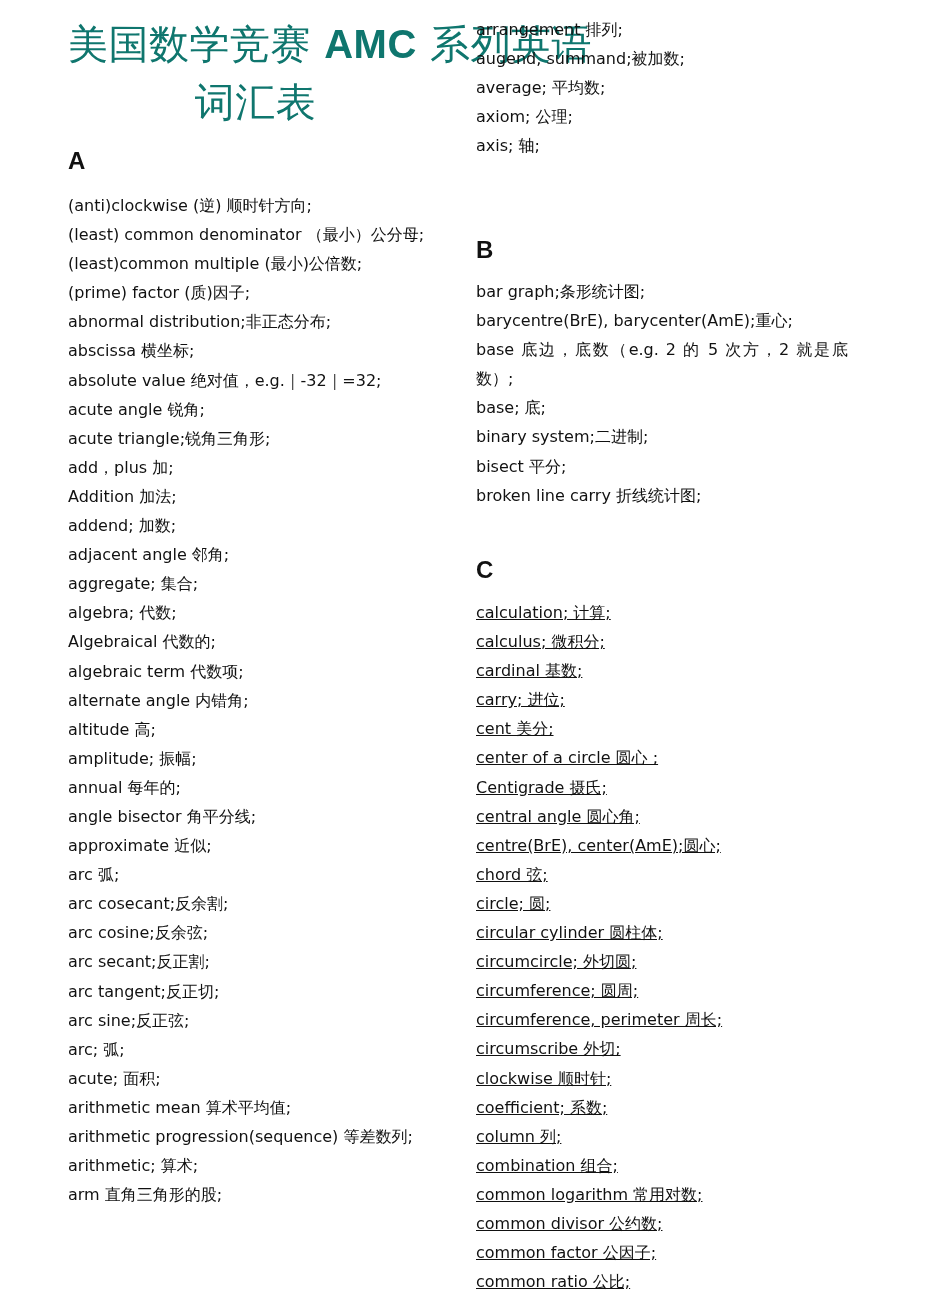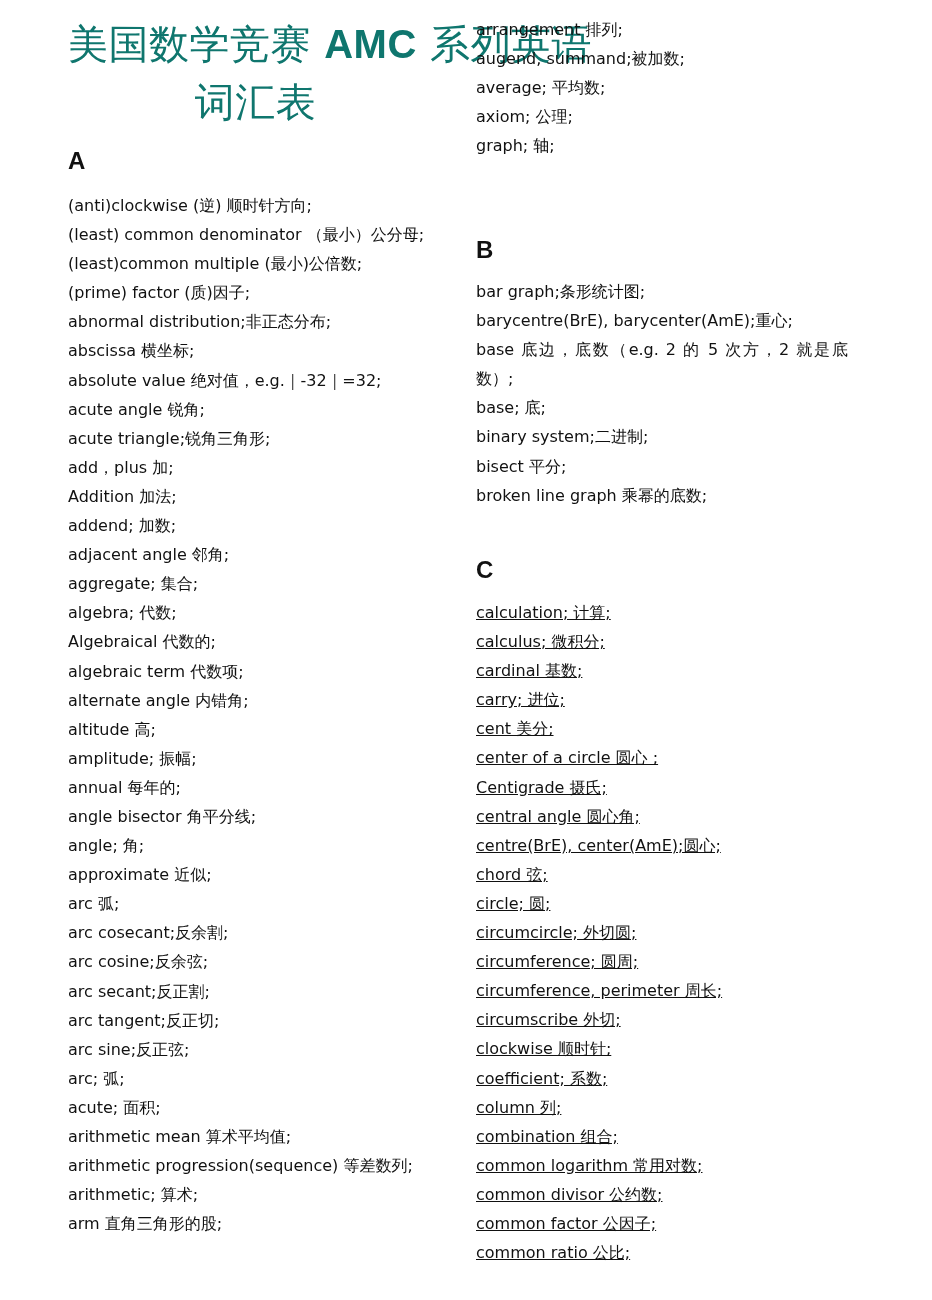--- a/index.html
+++ b/index.html
@@ -41,21 +41,20 @@
       <li class="entry">adjacent angle  邻角;</li>
       <li class="entry">aggregate;  集合;</li>
       <li class="entry">algebra;  代数;</li>
       <li class="entry">Algebraical  代数的;</li>
       <li class="entry">algebraic term  代数项;</li>
       <li class="entry">alternate angle  内错角;</li>
       <li class="entry">altitude  高;</li>
       <li class="entry">amplitude;  振幅;</li>
       <li class="entry">annual  每年的;</li>
       <li class="entry">angle bisector  角平分线;</li>
-      <li class="entry">angle;  角;</li>
       <li class="entry">approximate  近似;</li>
       <li class="entry">arc  弧;</li>
       <li class="entry">arc cosecant;反余割;</li>
       <li class="entry">arc cosine;反余弦;</li>
       <li class="entry">arc secant;反正割;</li>
       <li class="entry">arc tangent;反正切;</li>
       <li class="entry">arc sine;反正弦;</li>
       <li class="entry">arc;  弧;</li>
       <li class="entry">acute;  面积;</li>
       <li class="entry">arithmetic mean  算术平均值;</li>
@@ -64,47 +63,48 @@
       <li class="entry">arm  直角三角形的股;</li>
     </ul>
 </div>
 
 <div class="col col-right">
   <ul class="entries" id="list-a2" style="top:15px;width:372px;">
       <li class="entry">arrangement  排列;</li>
       <li class="entry">augend, summand;被加数;</li>
       <li class="entry">average;  平均数;</li>
       <li class="entry">axiom;  公理;</li>
-      <li class="entry">graph;  轴;</li>
+      <li class="entry">axis;  轴;</li>
     </ul>
 
   <div class="section-letter" style="top:236px;left:0;">B</div>
   <ul class="entries" id="list-b" style="top:277px;width:372px;">
       <li class="entry">bar graph;条形统计图;</li>
       <li class="entry">barycentre(BrE), barycenter(AmE);重心;</li>
       <li class="entry wrap">base  底边，底数（e.g. 2 的 5 次方，2 就是底数）;</li>
       <li class="entry">base;  底;</li>
       <li class="entry">binary system;二进制;</li>
       <li class="entry">bisect  平分;</li>
-      <li class="entry">broken line graph  乘幂的底数;</li>
+      <li class="entry">broken line carry  折线统计图;</li>
     </ul>
 
   <div class="section-letter" style="top:556px;left:0;">C</div>
   <ul class="entries" id="list-c" style="top:598px;width:372px;text-decoration:underline;">
       <li class="entry">calculation;  计算;</li>
       <li class="entry">calculus;  微积分;</li>
       <li class="entry">cardinal  基数;</li>
       <li class="entry">carry;  进位;</li>
       <li class="entry">cent  美分;</li>
       <li class="entry">center of a circle  圆心  ;</li>
       <li class="entry">Centigrade  摄氏;</li>
       <li class="entry">central angle  圆心角;</li>
       <li class="entry">centre(BrE), center(AmE);圆心;</li>
       <li class="entry">chord  弦;</li>
       <li class="entry">circle;  圆;</li>
+      <li class="entry">circular cylinder  圆柱体;</li>
       <li class="entry">circumcircle;  外切圆;</li>
       <li class="entry">circumference;  圆周;</li>
       <li class="entry">circumference, perimeter  周长;</li>
       <li class="entry">circumscribe  外切;</li>
       <li class="entry">clockwise  顺时针;</li>
       <li class="entry">coefficient;  系数;</li>
       <li class="entry">column  列;</li>
       <li class="entry">combination  组合;</li>
       <li class="entry">common logarithm  常用对数;</li>
       <li class="entry">common divisor  公约数;</li>

